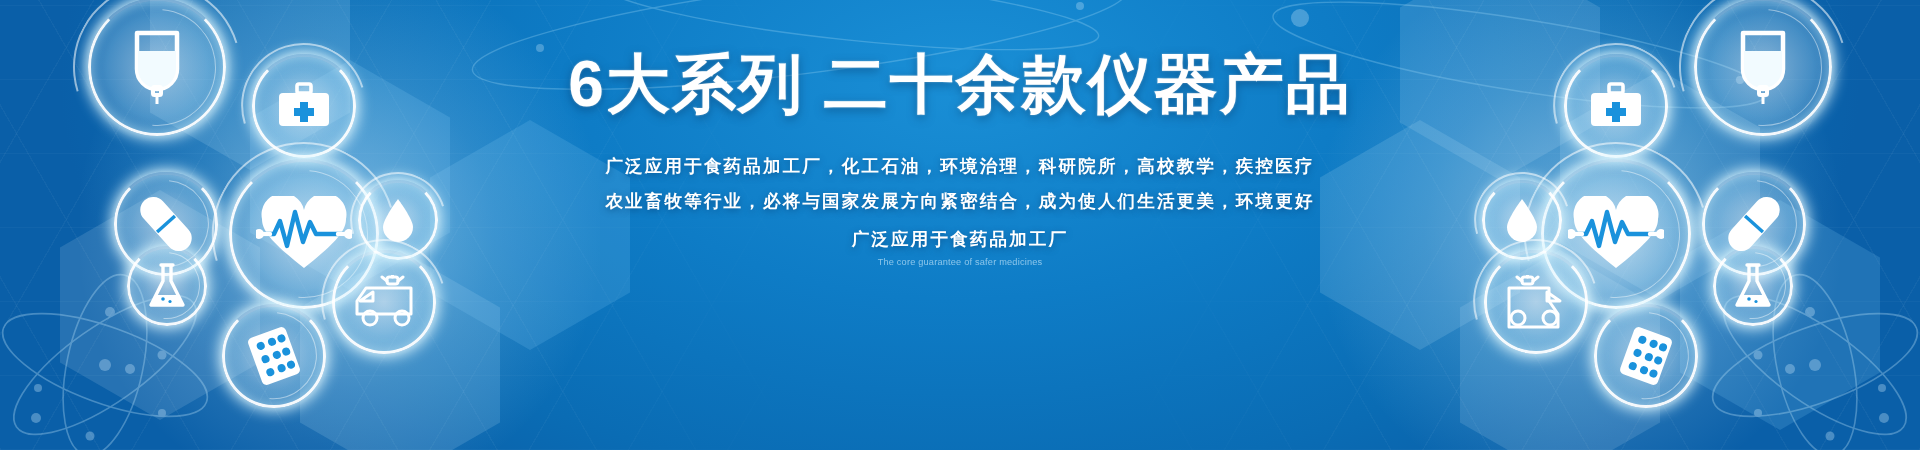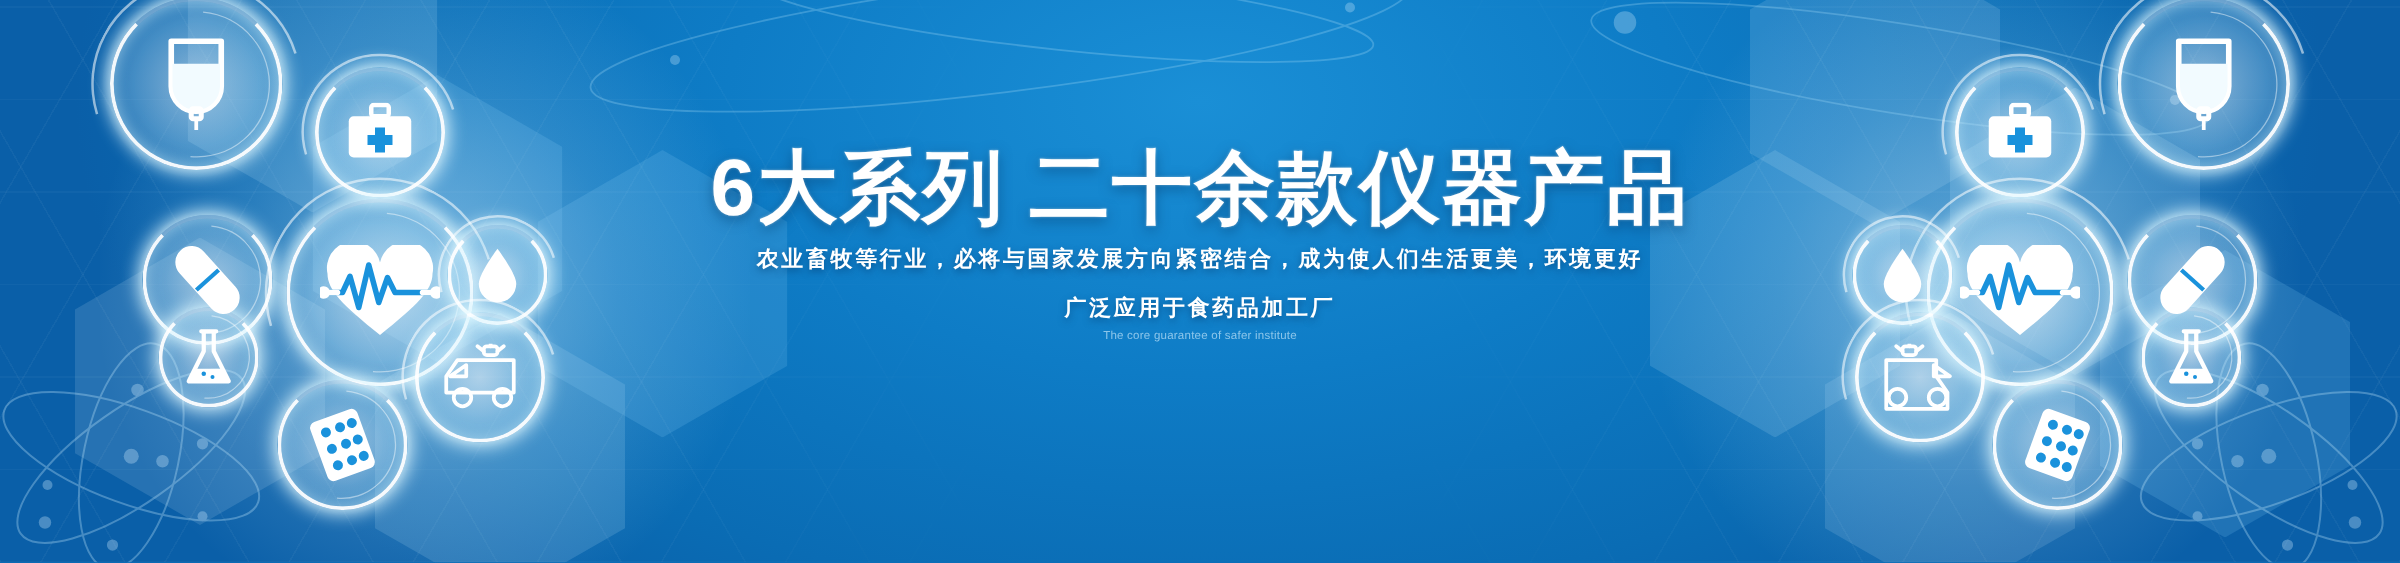--- a/index.html
+++ b/index.html
@@ -80,21 +80,21 @@
   .bubble.lg{width:150px;height:150px;}
   .bubble.xl{width:164px;height:164px;}
 
   
   .center{
     position:absolute;left:0;right:0;top:0;bottom:0;
     display:flex;flex-direction:column;align-items:center;
     z-index:6;
   }
   .title{
-    margin-top:118px;
+    margin-top:52px;
     color:#ffffff;
     font-size:64px;
     font-weight:bold;
     letter-spacing:2px;
     line-height:1;
     white-space:nowrap;
     text-shadow:0 3px 10px rgba(5,60,110,.55), 0 0 2px rgba(255,255,255,.6);
   }
   .sub{
     color:#ffffff;
@@ -412,19 +412,20 @@
             <circle cx="34" cy="45" r="4"></circle>
             <circle cx="44" cy="45" r="4"></circle>
         </g>
       </g>
     </svg>
   </div>
 
   <div class="center">
     <div class="title">6大系列 二十余款仪器产品</div>
 
+    <div class="sub l1">广泛应用于食药品加工厂，化工石油，环境治理，科研院所，高校教学，疾控医疗</div>
     <div class="sub l2">农业畜牧等行业，必将与国家发展方向紧密结合，成为使人们生活更美，环境更好</div>
     <div class="sub l3">广泛应用于食药品加工厂</div>
 
-    <div class="en e3">The core guarantee of safer institute</div>
+    <div class="en e3">The core guarantee of safer medicines</div>
   </div>
 
 </div>
 
 </body></html>

